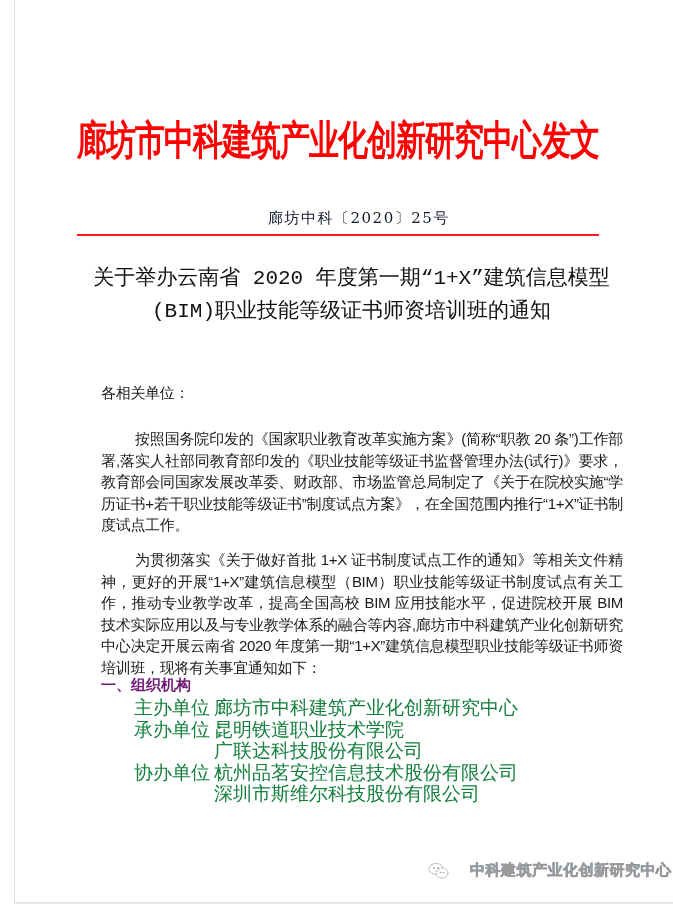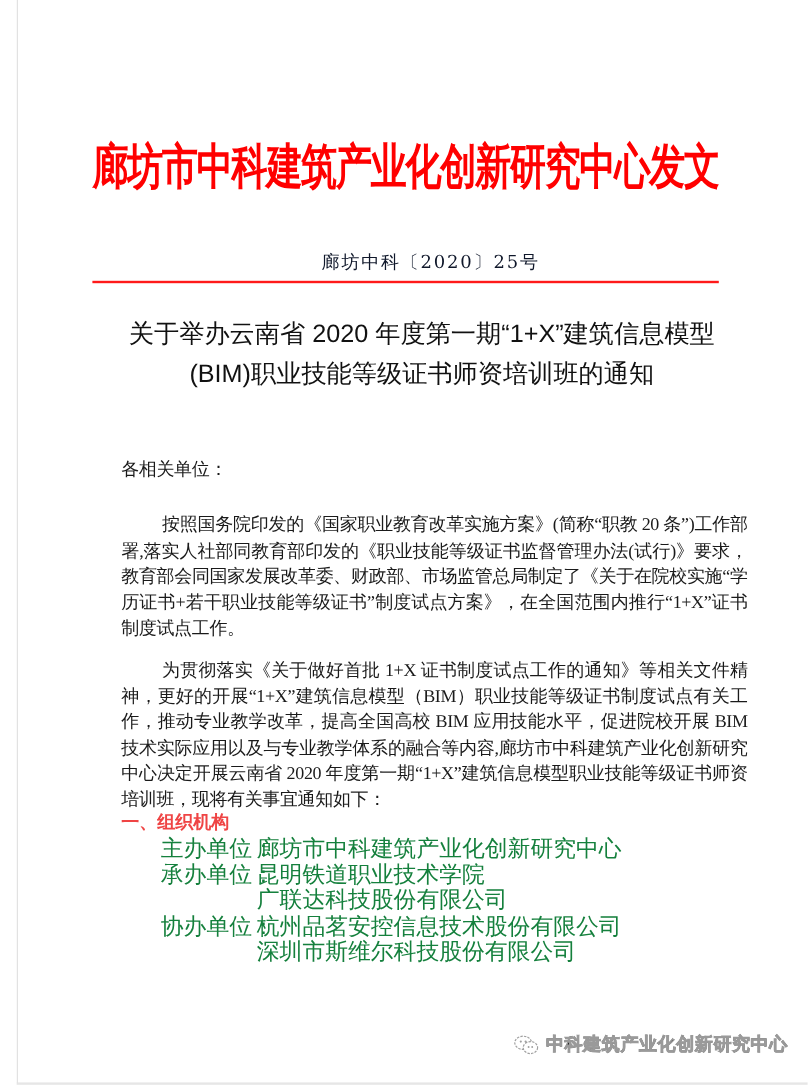--- a/index.html
+++ b/index.html
@@ -57,48 +57,48 @@
       width: 522px;
       height: 2px;
       background: #ff1a1a;
     }
     .title {
       position: absolute;
       left: 70px;
       top: 262px;
       width: 533px;
       text-align: center;
-      font-family: Liberation Sans, sans-serif;
+      font-family: Liberation Mono, monospace;
       font-size: 21px;
       line-height: 33px;
       color: #111;
     }
     .body-text {
       position: absolute;
       left: 86px;
       width: 522px;
-      font-family: Liberation Serif, serif;
+      font-family: Liberation Sans, sans-serif;
       font-size: 15px;
       line-height: 21.5px;
       color: #1a1a1a;
       text-align: justify;
       letter-spacing: -0.3px;
     }
     .salutation { top: 382px; }
     .para1 { top: 428px; text-indent: 34px; }
     .para2 { top: 549px; text-indent: 34px; }
     .section-heading {
       position: absolute;
       left: 86px;
       top: 675px;
       font-family: "DejaVu Sans", sans-serif;
       font-weight: bold;
       font-size: 15px;
       line-height: 21px;
-      color: #ef4444;
+      color: #701a75;
     }
     .org-list {
       position: absolute;
       left: 119px;
       top: 697px;
       font-family: "DejaVu Serif", serif;
       font-size: 19px;
       line-height: 21.5px;
       color: #15803d;
     }
@@ -109,22 +109,22 @@
     .org-label {
       width: 80px;
       flex: 0 0 80px;
     }
     .watermark {
       position: absolute;
       left: 413px;
       top: 861px;
       display: flex;
       align-items: center;
-      gap: 5px;
-      color: #000000;
+      gap: 20px;
+      color: #3b82f6;
       font-family: "DejaVu Sans", sans-serif;
       font-size: 15px;
       font-weight: bold;
       white-space: nowrap;
       -webkit-text-stroke: 0.6px #9a9a9a;
       letter-spacing: 0.5px;
     }
     .watermark svg { display: block; }
   </style>
 </head>

